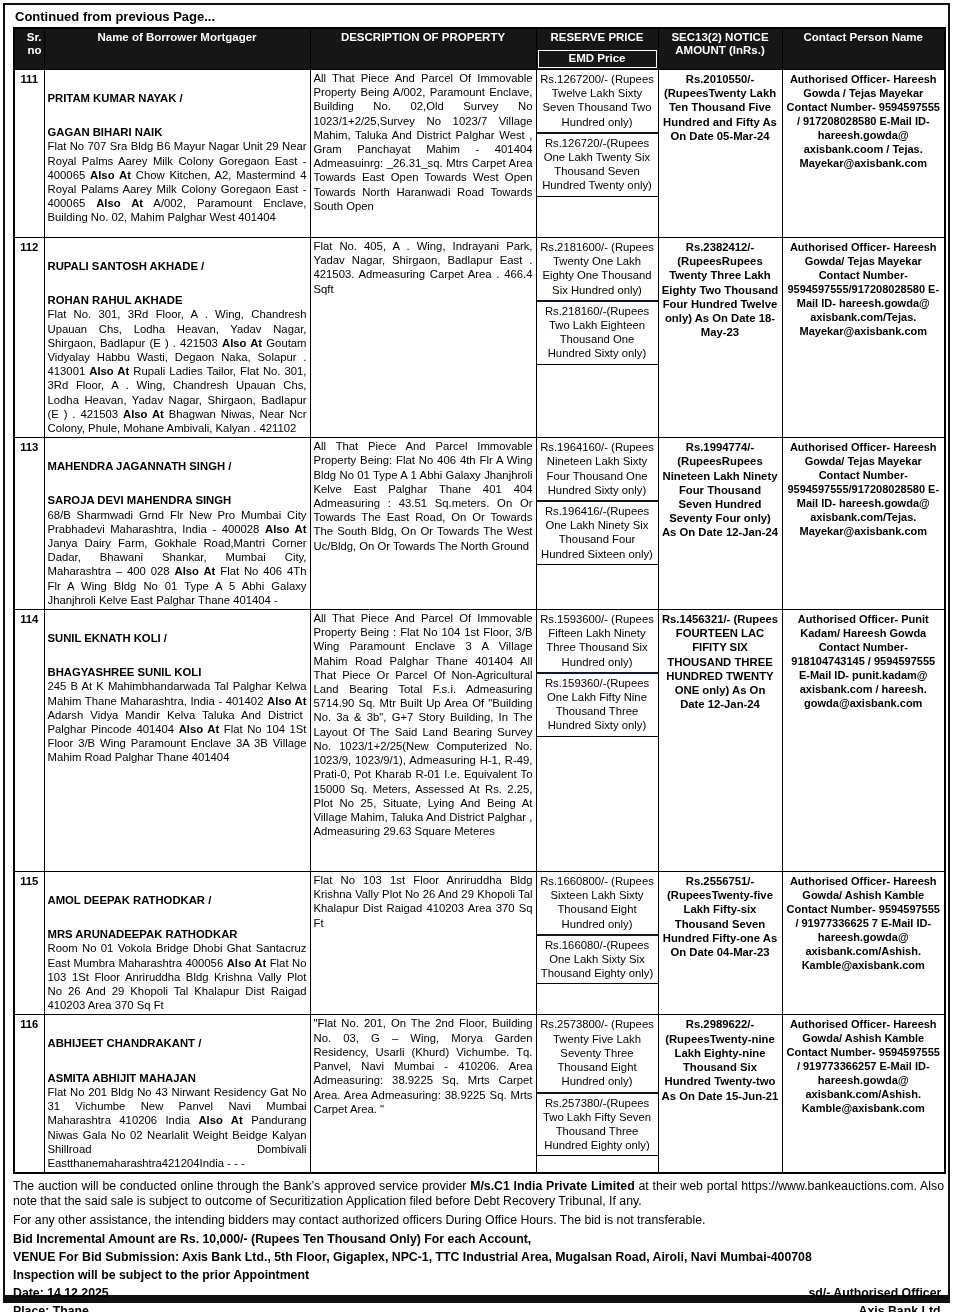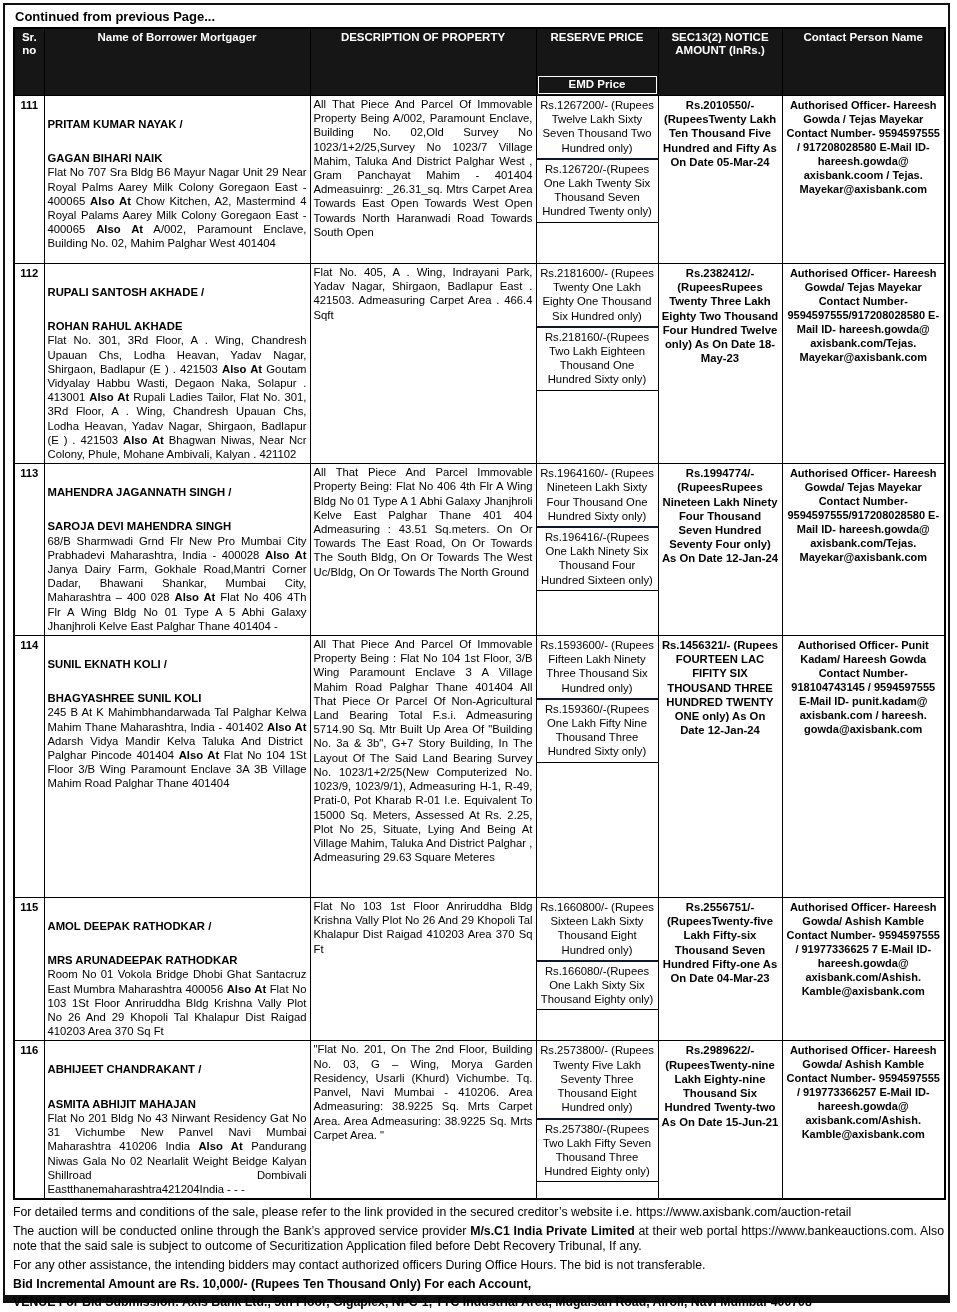--- a/index.html
+++ b/index.html
@@ -3,22 +3,22 @@
 <meta charset="utf-8">
 <style>
   html,body{margin:0;padding:0;background:#fff;width:957px;height:1312px;overflow:hidden;}
   body{font-family:"Liberation Sans",sans-serif;color:#000;-webkit-font-smoothing:antialiased;}
   .frame{position:absolute;left:3px;top:3px;width:947px;height:1300px;border:2px solid #101010;border-bottom:8px solid #101010;box-sizing:border-box;padding:3px 8px 0 8px;}
   .continued{font-size:13px;font-weight:bold;padding:1px 0 3px 2px;}
   table{width:931px;border-collapse:collapse;table-layout:fixed;border:2px solid #000;}
   col.c-sr{width:30px}col.c-name{width:266px}col.c-desc{width:226px}col.c-res{width:122px}col.c-sec{width:124px}col.c-con{width:163px}
   th,td{border:1px solid #000;vertical-align:top;box-sizing:border-box;}
   thead th{background:#161616;color:#fff;font-size:11.5px;font-weight:bold;padding:2px 2px;line-height:13px;vertical-align:top;text-align:center;}
-  th.h-sr{text-align:center;padding-left:2px;}
-  .h-res-wrap{display:flex;flex-direction:column;height:100%;gap:26px;}
+  th.h-sr{text-align:right;padding-left:2px;}
+  .h-res-wrap{display:flex;flex-direction:column;height:100%;}
   .h-res-top{padding:2px 0 4px 0;}
   .h-emd-box{border:1px solid #fff;margin:2px 1px 1px 1px;padding:1px 0 2px 0;}
   td{font-size:11.3px;line-height:14.2px;padding:1px 3px 2px 3px;}
   tbody tr:nth-child(1){height:168px}
   tbody tr:nth-child(2){height:182px}
   tbody tr:nth-child(3){height:156px}
   tbody tr:nth-child(4){height:262px}
   tbody tr:nth-child(5){height:138px}
   tbody tr:nth-child(6){height:135px}
   td.sr{font-weight:bold;text-align:center;padding-top:2px;}
@@ -157,21 +157,20 @@
             <div class="rp">Rs.2573800/- (Rupees Twenty Five Lakh Seventy Three Thousand Eight Hundred  only)</div>
             <div class="emd">Rs.257380/-(Rupees Two Lakh Fifty Seven Thousand Three Hundred Eighty  only)</div>
           </td>
           <td class="sec13">Rs.2989622/- (RupeesTwenty-nine Lakh Eighty-nine Thousand Six Hundred Twenty-two As On Date 15-Jun-21</td>
           <td class="contact">Authorised Officer- Hareesh Gowda/ Ashish Kamble Contact Number- 9594597555 / 919773366257 E-Mail ID- hareesh.gowda@ axisbank.com/Ashish. Kamble@axisbank.com</td>
         </tr>
       </tbody>
   </table>
 
   <div class="footer">
-    <p>For detailed terms and conditions of the sale, please refer to the link provided in the secured creditor’s website i.e. https://www.axisbank.com/auction-retail</p>
     <p><span>The auction will be conducted online through the Bank’s approved service provider </span><b>M/s.C1 India Private Limited</b><span> at their web portal https://www.bankeauctions.com. Also note that the said sale is subject to outcome of Securitization Application filed before Debt Recovery Tribunal, If any.</span></p>
     <p>For any other assistance, the intending bidders may contact authorized officers During Office Hours. The bid is not transferable.</p>
     <p class="b">Bid Incremental Amount are Rs. 10,000/- (Rupees Ten Thousand Only) For each Account,</p>
     <p class="b">VENUE For Bid Submission: Axis Bank Ltd., 5th Floor, Gigaplex, NPC-1, TTC Industrial Area, Mugalsan Road, Airoli, Navi Mumbai-400708</p>
     <p class="b">Inspection will be subject to the prior Appointment</p>
     <div class="sig-row">
       <span>Date: 14.12.2025</span>
       <span>sd/- Authorised Officer,</span>
     </div>
     <div class="sig-row">

